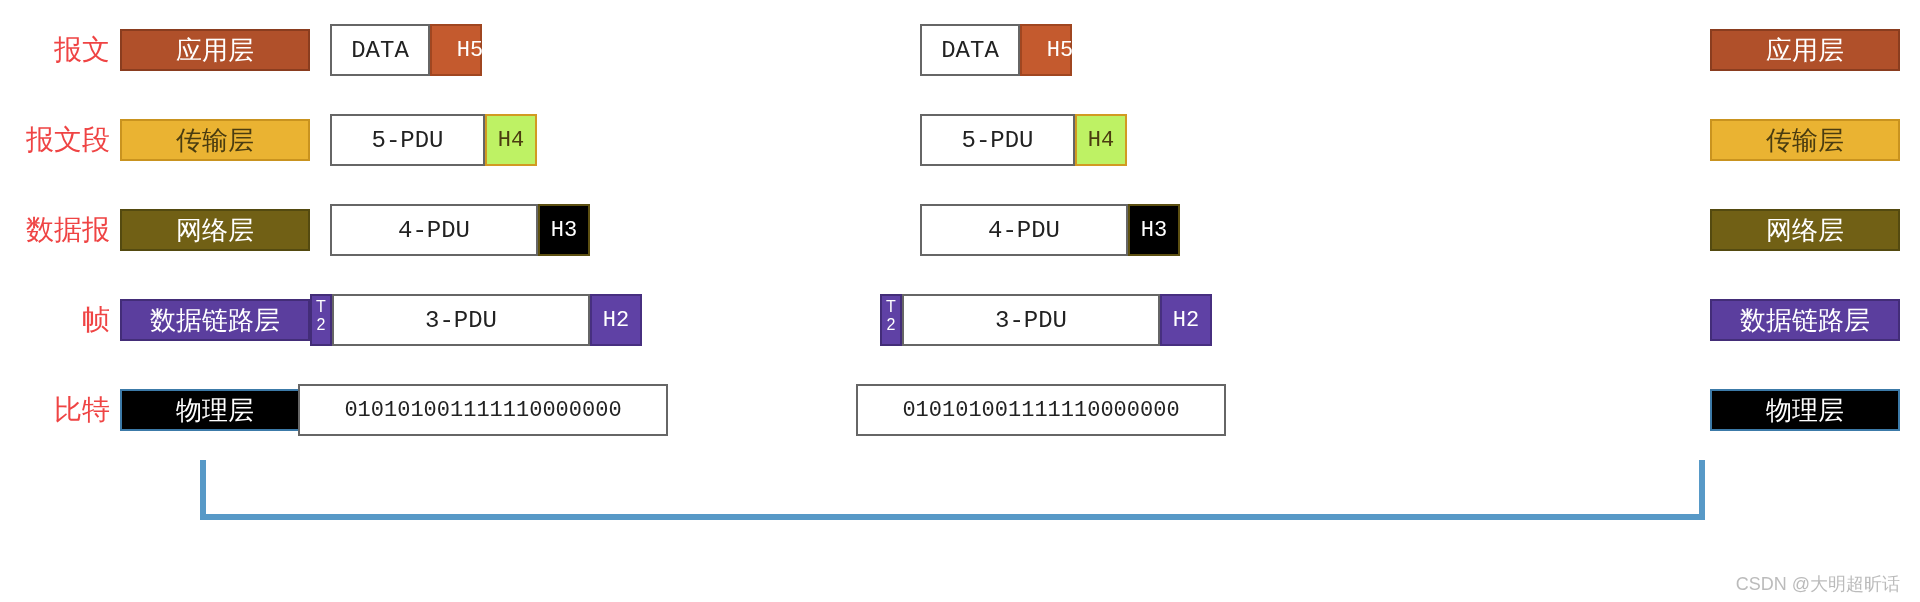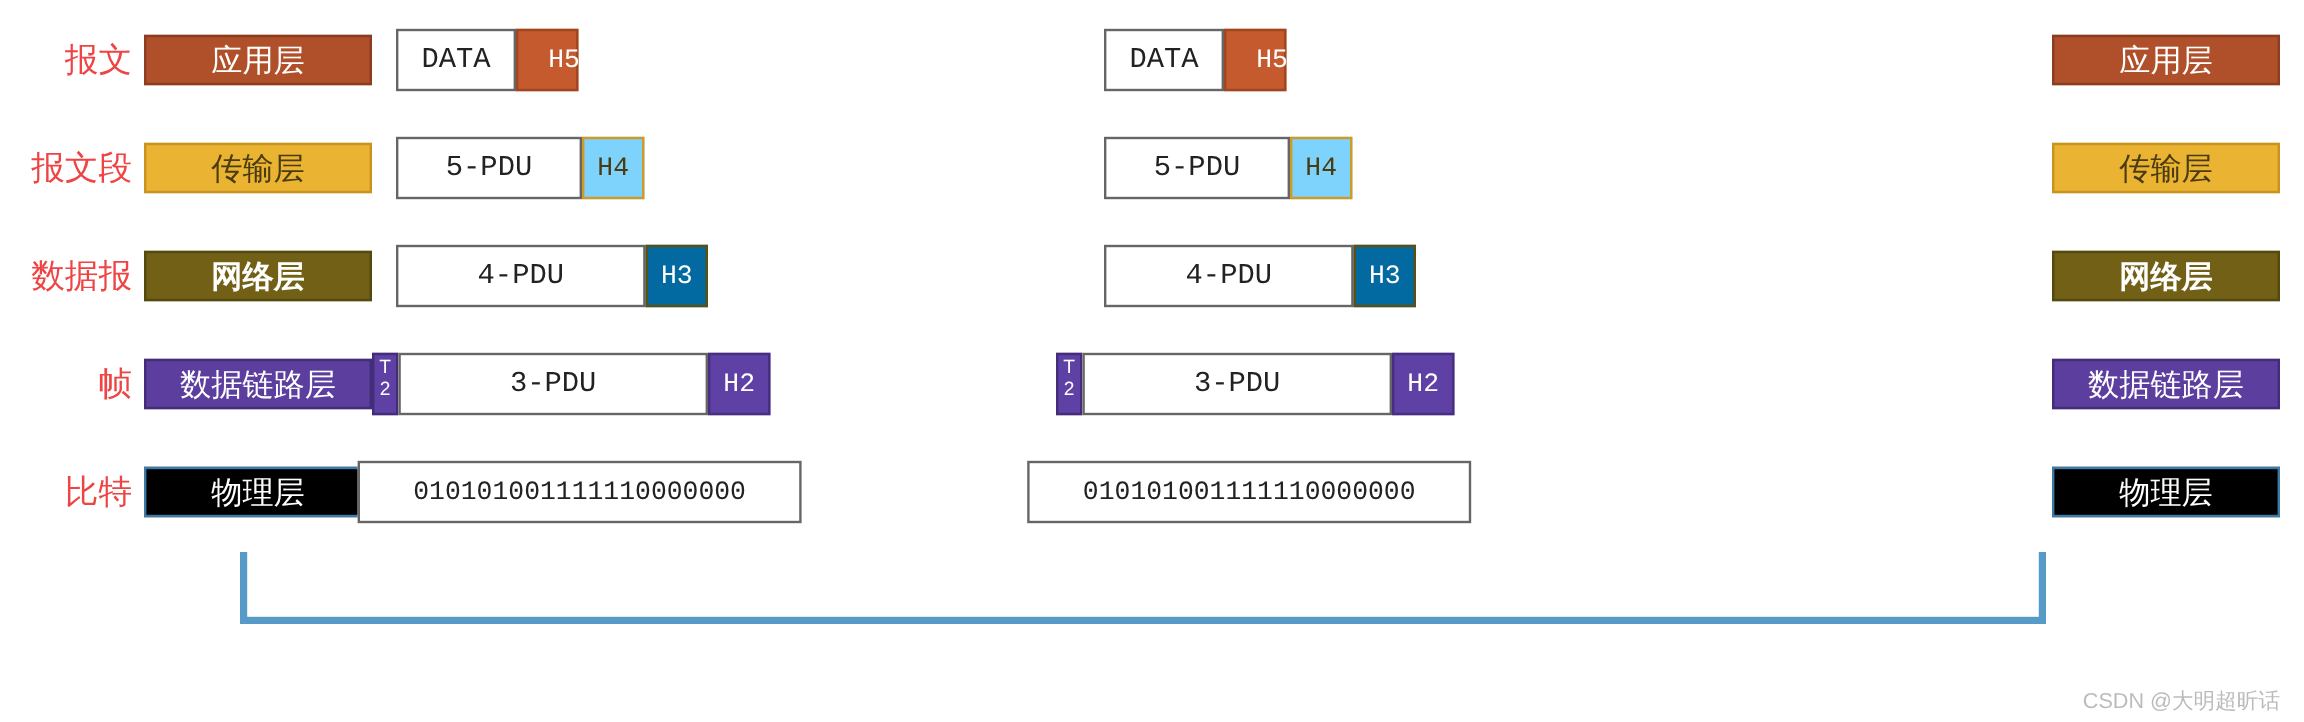--- a/index.html
+++ b/index.html
@@ -72,27 +72,27 @@
     width: 22px;
     color: #fff;
     font-size: 16px;
     line-height: 18px;
     text-align: center;
     padding: 2px 0;
   }
   
   .c-app   { background: #b0502a; border-color: #8a3d1f; }
   .c-trans { background: #eab332; border-color: #c9931f; color:#4a3c10; }
-  .c-net   { background: #716015; border-color: #544a10; font-weight: bold; }
+  .c-net   { background: #716015; border-color: #544a10; }
   .c-link  { background: #5b3e9e; border-color: #432d78; }
   .c-phy   { background: #000000; border-color: #3c7aa8; }
 
   .h-app   { background: #c45a2e; border-color: #a04620; padding-left: 28px; }
-  .h-trans { background: #7dd3fc; border-color: #d29a22; color:#4a3c10; }
-  .h-net   { background: #0369a1; border-color: #5c4f11; }
+  .h-trans { background: #bef264; border-color: #d29a22; color:#4a3c10; }
+  .h-net   { background: #000000; border-color: #5c4f11; }
   .h-link  { background: #5f41a5; border-color: #472f80; }
 
   .connector {
     position: absolute;
     left: 200px;
     right: 215px;
     top: 460px;
     height: 60px;
     border-left: 6px solid #5799c7;
     border-right: 6px solid #5799c7;

